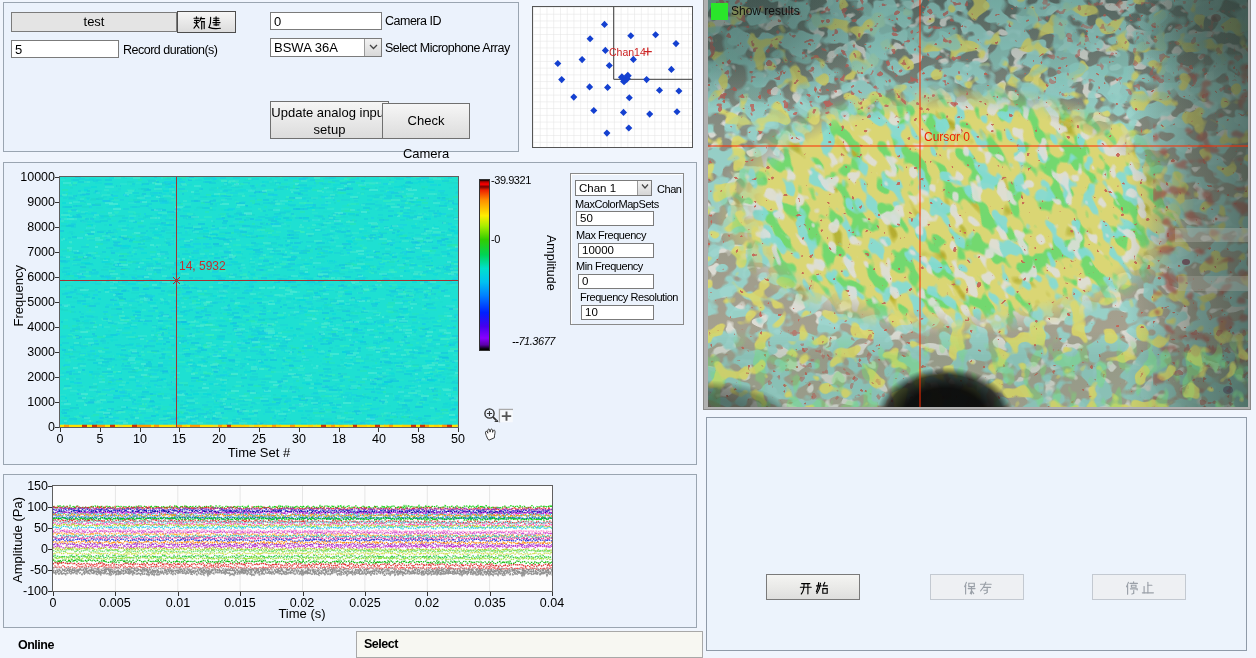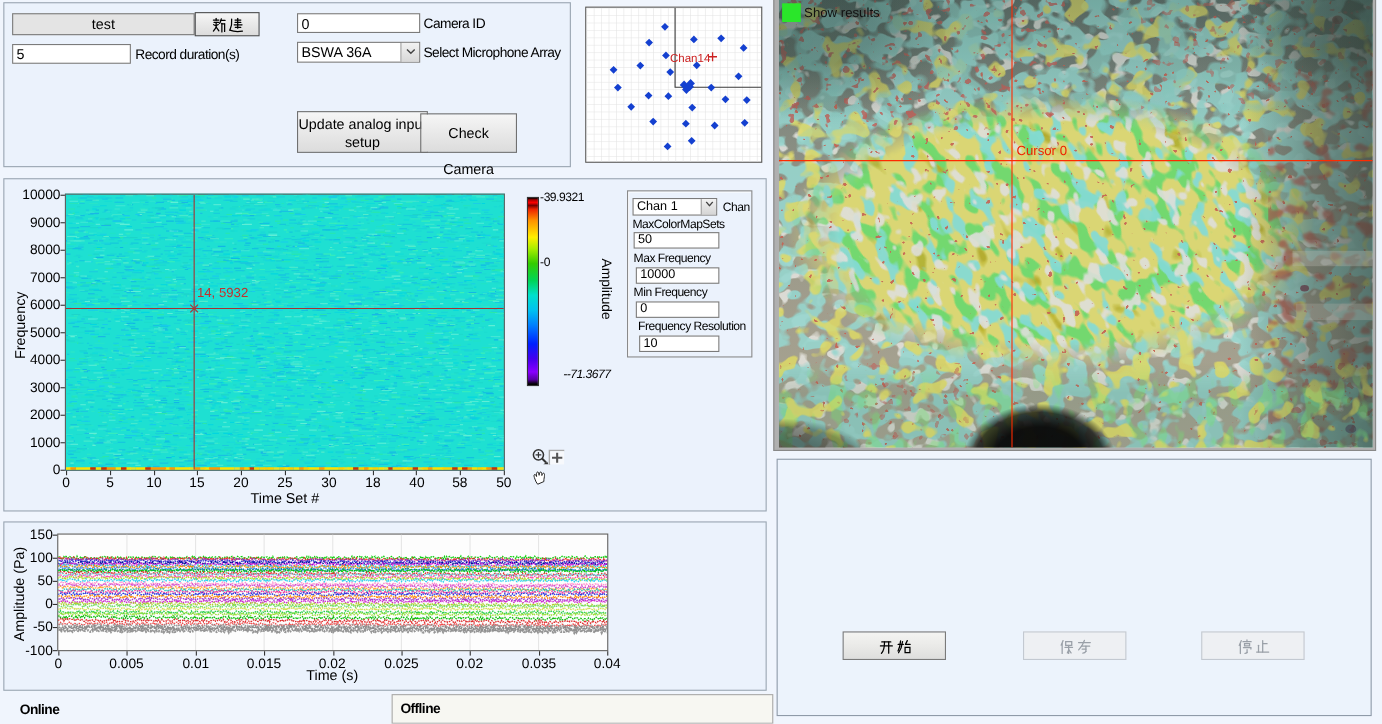--- a/index.html
+++ b/index.html
@@ -318,21 +318,21 @@
 <div class="abs" style="left:178px;top:592px;width:1px;height:4px;background:#333;"></div>
 <div class="abs" style="left:240px;top:592px;width:1px;height:4px;background:#333;"></div>
 <div class="abs" style="left:303px;top:592px;width:1px;height:4px;background:#333;"></div>
 <div class="abs" style="left:365px;top:592px;width:1px;height:4px;background:#333;"></div>
 <div class="abs" style="left:427px;top:592px;width:1px;height:4px;background:#333;"></div>
 <div class="abs" style="left:490px;top:592px;width:1px;height:4px;background:#333;"></div>
 <div class="abs" style="left:552px;top:592px;width:1px;height:4px;background:#333;"></div>
 
 <div class="lbl" style="left:6px;top:638px;font-weight:bold;margin-left:12px;">Online</div>
 <div class="abs" style="left:356px;top:631px;width:347px;height:27px;background:#f7f7f2;border:1px solid #a8a8a8;"></div>
-<div class="lbl" style="left:364px;top:637px;font-weight:bold;">Offline</div>
+<div class="lbl" style="left:364px;top:637px;font-weight:bold;">Select</div>
 
 <div class="abs" style="left:703px;top:-3px;width:548px;height:413px;background:#b0b0b0;border:1px solid #888;"></div>
 <div class="abs" style="left:708px;top:0px;width:540px;height:407px;overflow:hidden;">
 <svg width="540" height="407" viewBox="0 0 540 407">
 <defs>
 <linearGradient id="camBg" x1="0" y1="0" x2="0" y2="1">
   <stop offset="0" stop-color="#66736d"></stop>
   <stop offset="0.22" stop-color="#848c82"></stop>
   <stop offset="0.5" stop-color="#a09e8e"></stop>
   <stop offset="1" stop-color="#b4ac98"></stop>

